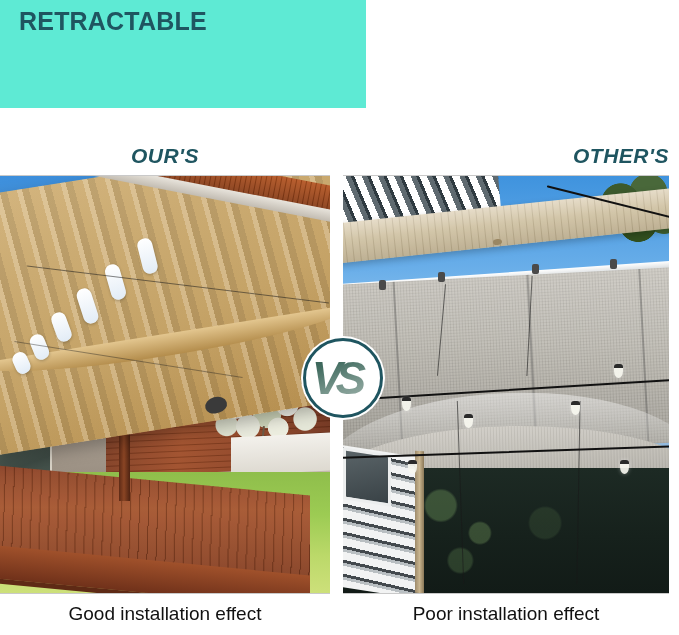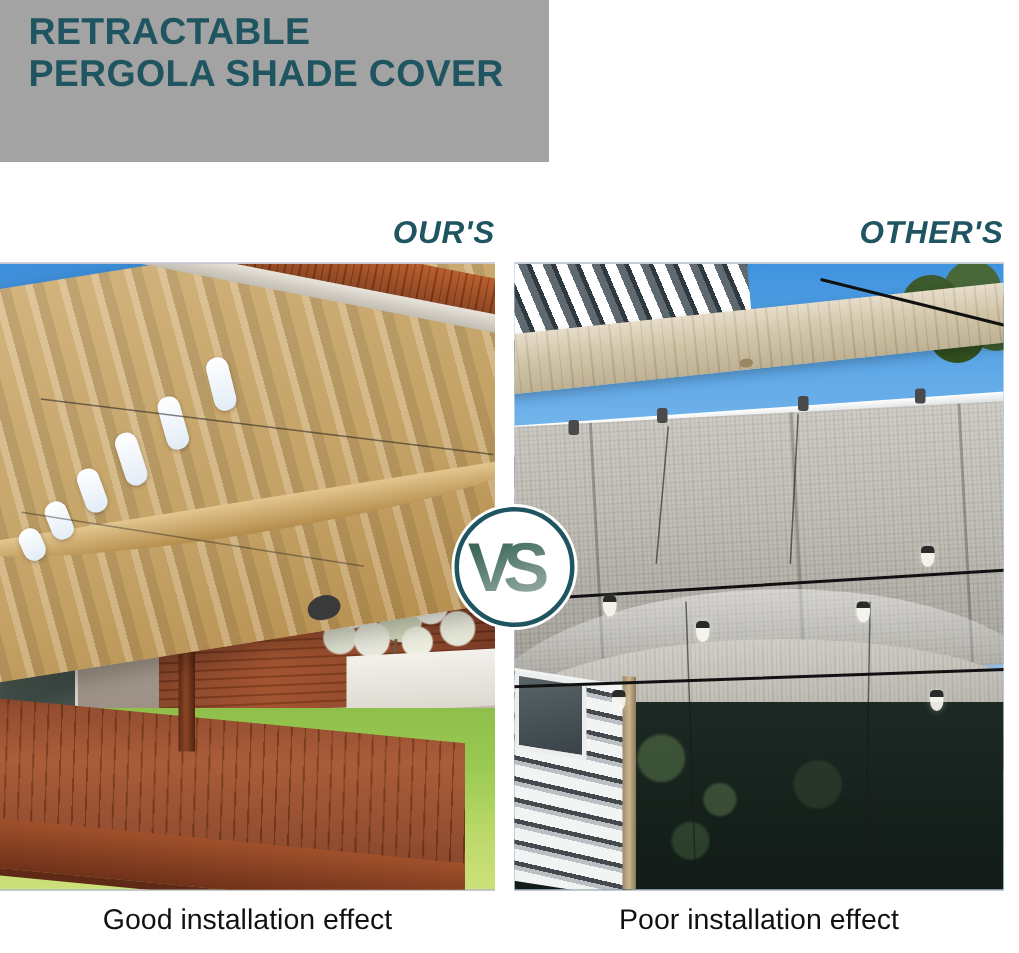--- a/index.html
+++ b/index.html
@@ -5,41 +5,41 @@
   html,body{margin:0;padding:0;background:#ffffff;}
   body{
     width:679px;height:635px;position:relative;overflow:hidden;
     font-family:"Liberation Sans", sans-serif;
     -webkit-font-smoothing:antialiased;
   }
 
   
   .header-banner{
     position:absolute;left:0;top:0;width:366px;height:108px;
-    background:#a3a3a3;
+    background:#5eead4;
   }
   .headline{
     position:absolute;left:19px;top:7px;width:345px;
     font-size:25px;font-weight:bold;line-height:28px;
     letter-spacing:0.2px;color:#1f5560;
   }
   .headline .l2{display:block;}
   .subline{
     position:absolute;left:19px;top:72px;
     font-size:15px;font-weight:normal;letter-spacing:0.3px;
     color:#2b2b2b;
   }
 
   
   .col-title{
     position:absolute;top:144px;
     font-size:21px;font-weight:bold;font-style:italic;
     color:#1f5560;letter-spacing:0.5px;
   }
-  .col-title.ours{left:0;width:330px;text-align:right;}
+  .col-title.ours{left:0;width:330px;text-align:center;}
   .col-title.others{left:343px;width:326px;text-align:right;}
 
   
   .photo{
     position:absolute;top:175px;height:417px;overflow:hidden;
     border-top:1px solid #c9c9c9;border-bottom:1px solid #c9c9c9;
     background:#8fc4ef;
   }
   .photo.left{left:0;width:330px;}
   .photo.right{left:343px;width:326px;background:#7fb4e6;}
@@ -303,21 +303,21 @@
     position:absolute;left:303px;top:338px;width:74px;height:74px;
     border-radius:50%;
     background:#ffffff;
     border:3px solid #1f5560;
     box-shadow:0 0 0 2px #ffffff;
     z-index:40;
   }
   .vs-badge .vs-text{
     position:absolute;inset:0;
     display:flex;align-items:center;justify-content:center;
-    font-size:46px;font-weight:bold;
+    font-size:46px;font-weight:bold;font-style:italic;
     letter-spacing:-7px;
     line-height:1;
     background:linear-gradient(160deg,#2d4f46 0%,#3f6a5e 30%,#7f9b92 62%,#b9c6c1 100%);
     -webkit-background-clip:text;background-clip:text;
     color:transparent;
     padding-right:15px;
   }
 
   
   .caption{
@@ -325,21 +325,20 @@
   }
   .caption.left{left:0;width:330px;text-align:center;}
   .caption.right{left:343px;width:326px;text-align:center;}
 </style>
 </head>
 <body>
 
 <div class="header-banner">
   <div class="headline">
     <span>RETRACTABLE</span>
-    <span class="l2">PERGOLA SHADE COVER</span>
   </div>
 </div>
 
 <div class="col-title ours">OUR'S</div>
 <div class="col-title others">OTHER'S</div>
 
 <div class="photo left">
   <div class="scene">
     <div class="layer sky-l"></div>
     <div class="layer house-l"></div>

